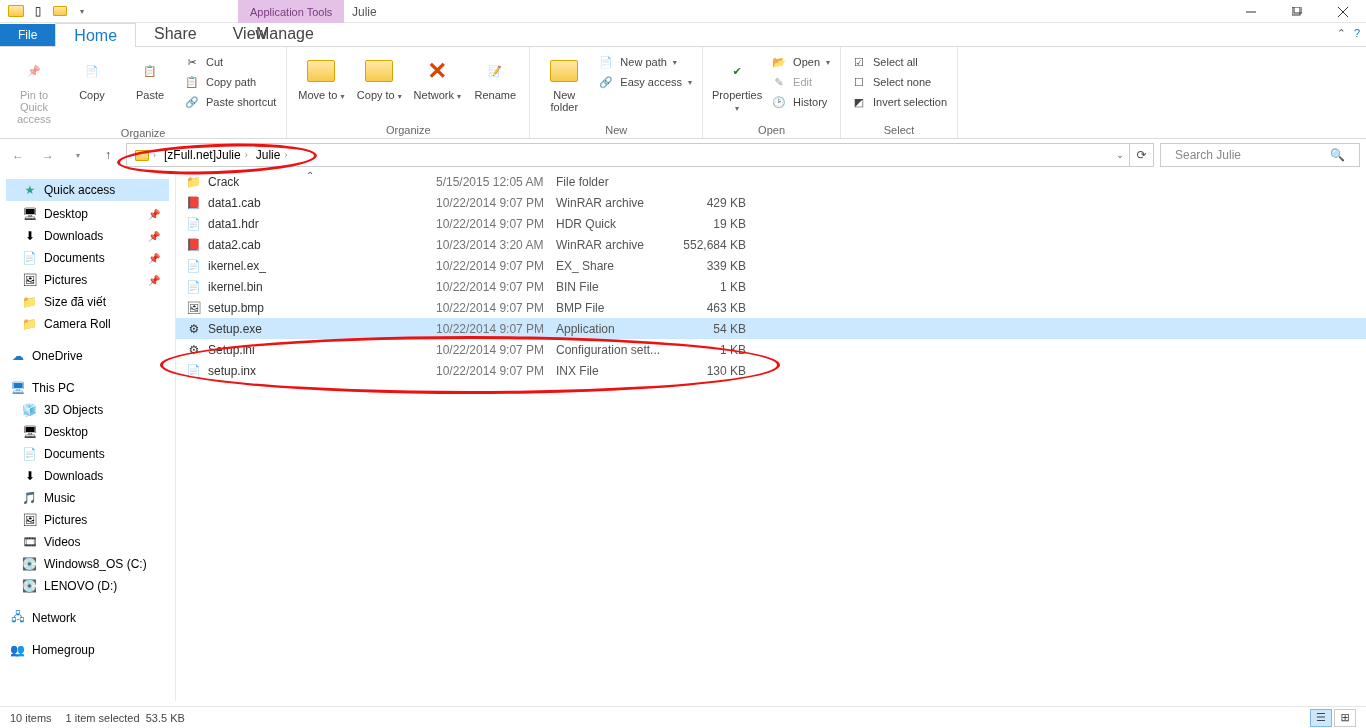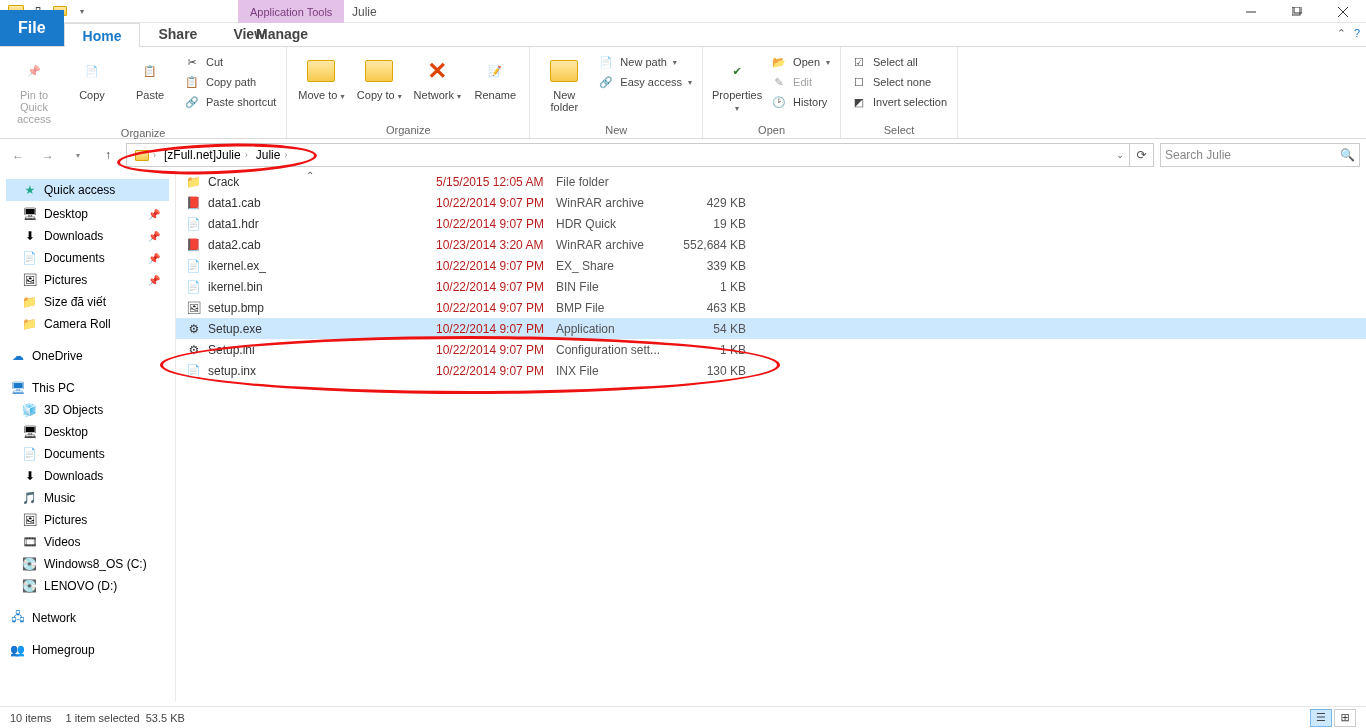--- a/index.html
+++ b/index.html
@@ -11,22 +11,22 @@
 .qat-icon { width: 20px; height: 20px; display: flex; align-items: center; justify-content: center; }
 .folder-mini { width: 16px; height: 12px; background: linear-gradient(#ffe9a6,#f7ca4d); border: 1px solid #d9a600; border-radius: 1px; }
 .titlebar .apptools { position: absolute; left: 238px; top: 0; height: 23px; background: #e4c1e7; padding: 0 12px; display: flex; align-items: center; color: #7a3b7f; font-size: 11px; }
 .titlebar .wintitle { position: absolute; left: 352px; top: 0; height: 23px; display: flex; align-items: center; color: #555; font-size: 12px; }
 .titlebar .winbtns { position: absolute; right: 0; top: 0; display: flex; }
 .winbtn { width: 46px; height: 23px; display: flex; align-items: center; justify-content: center; color: #333; }
 .winbtn svg { width: 10px; height: 10px; }
 
 
 .tabrow { height: 24px; display: flex; align-items: flex-end; border-bottom: 1px solid #dadada; position: relative; }
-.tab-file { background: #1979ca; color: #fff; padding: 4px 18px; height: 36px; display: flex; align-items: center; font-size: 16px; font-weight: bold; }
-.tab { padding: 4px 18px; height: 24px; display: flex; align-items: center; font-size: 14px; color: #444; font-weight: bold; }
+.tab-file { background: #1979ca; color: #fff; padding: 4px 18px; height: 22px; display: flex; align-items: center; font-size: 12px; }
+.tab { padding: 4px 18px; height: 24px; display: flex; align-items: center; font-size: 16px; color: #444; }
 .tab.active { border-top: 1px solid #dadada; border-left: 1px solid #dadada; border-right: 1px solid #dadada; background: #fff; margin-bottom: -1px; color: #1979ca; }
 .tab-manage { position: absolute; left: 238px; }
 .tabrow .caret-help { position: absolute; right: 6px; top: 4px; display: flex; gap: 8px; color: #666; font-size: 11px; }
 
 
 .ribbon { height: 92px; display: flex; border-bottom: 1px solid #dadada; background: #fff; }
 .group { border-right: 1px solid #e5e5e5; padding: 4px 8px 2px 8px; display: flex; flex-direction: column; justify-content: space-between; }
 .group-label { text-align: center; font-size: 11px; color: #666; padding-top: 2px; }
 .group-body { display: flex; align-items: flex-start; gap: 6px; flex: 1; }
 .bigbtn { display: flex; flex-direction: column; align-items: center; justify-content: center; width: 52px; padding-top: 4px; color: #444; font-size: 11px; text-align: center; gap: 2px; }
@@ -40,42 +40,42 @@
 
 
 .addrrow { height: 32px; display: flex; align-items: center; gap: 6px; padding: 0 6px; position: relative; }
 .navbtn { width: 24px; height: 24px; display: flex; align-items: center; justify-content: center; color: #888; }
 .navbtn.enabled { color: #333; }
 .addrbar { flex: 1; height: 24px; border: 1px solid #ccc; display: flex; align-items: center; padding-left: 4px; font-size: 12px; position: relative; }
 .addrbar .crumb { display: flex; align-items: center; gap: 4px; padding: 0 4px; }
 .addrbar .sep { color: #888; font-size: 9px; }
 .addrbar .refresh { position: absolute; right: 0; top: 0; width: 24px; height: 22px; border-left: 1px solid #ccc; display: flex; align-items: center; justify-content: center; color: #555; }
 .addrbar .dd { position: absolute; right: 24px; top: 0; width: 18px; height: 22px; display: flex; align-items: center; justify-content: center; color: #555; font-size: 9px; }
-.searchbox { width: 200px; height: 24px; border: 1px solid #ccc; display: flex; align-items: center; padding: 0 4px; color: #888; font-size: 12px; justify-content: space-between; }
+.searchbox { width: 200px; height: 24px; border: 1px solid #ccc; display: flex; align-items: center; padding: 0 14px; color: #888; font-size: 12px; justify-content: space-between; }
 
 
 .content { display: flex; height: 530px; }
 .navpane { width: 176px; border-right: 1px solid #eaeaea; padding: 6px 0; overflow: hidden; font-size: 12px; }
 .np-item { display: flex; align-items: center; gap: 6px; padding: 3px 8px 3px 22px; white-space: nowrap; }
 .np-item.header { padding-left: 10px; font-weight: normal; }
 .np-item .pin { margin-left: auto; color: #888; font-size: 10px; padding-right: 6px; }
 .np-item.quick { background: #cce8ff; margin: 2px 6px; padding-left: 16px; }
 .np-ico { width: 16px; height: 16px; display: flex; align-items: center; justify-content: center; }
 .np-spacer { height: 10px; }
 
 .filepane { flex: 1; position: relative; }
 .colheaders { display: flex; height: 24px; border-bottom: 1px solid #eaeaea; align-items: center; font-size: 12px; color: #3b6ea5; }
 .colheaders .ch { padding-left: 10px; }
 .ch-name { width: 260px; }
 .ch-date { width: 120px; }
 .ch-type { width: 120px; }
 .ch-size { width: 80px; text-align: right; padding-right: 10px; }
 .filerow { display: flex; height: 21px; align-items: center; font-size: 12px; color: #333; }
 .filerow .c-name { width: 260px; display: flex; align-items: center; gap: 6px; padding-left: 10px; }
-.filerow .c-date { width: 120px; color: #b91c1c; }
+.filerow .c-date { width: 120px; color: #737373; }
 .filerow .c-type { width: 120px; color: #555; }
 .filerow .c-size { width: 80px; text-align: right; padding-right: 10px; color: #555; }
 .filerow.selected { background: #cce8ff; }
 .file-ico { width: 16px; height: 16px; display: flex; align-items: center; justify-content: center; }
 
 
 .statusbar { position: absolute; bottom: 0; left: 0; right: 0; height: 22px; border-top: 1px solid #e5e5e5; display: flex; align-items: center; font-size: 11px; color: #444; padding: 0 10px; justify-content: space-between; background: #fff; }
 .statusbar .left { display: flex; gap: 14px; }
 .statusbar .right { display: flex; gap: 2px; }
 .viewbtn { width: 22px; height: 18px; border: 1px solid #ccc; display: flex; align-items: center; justify-content: center; }

